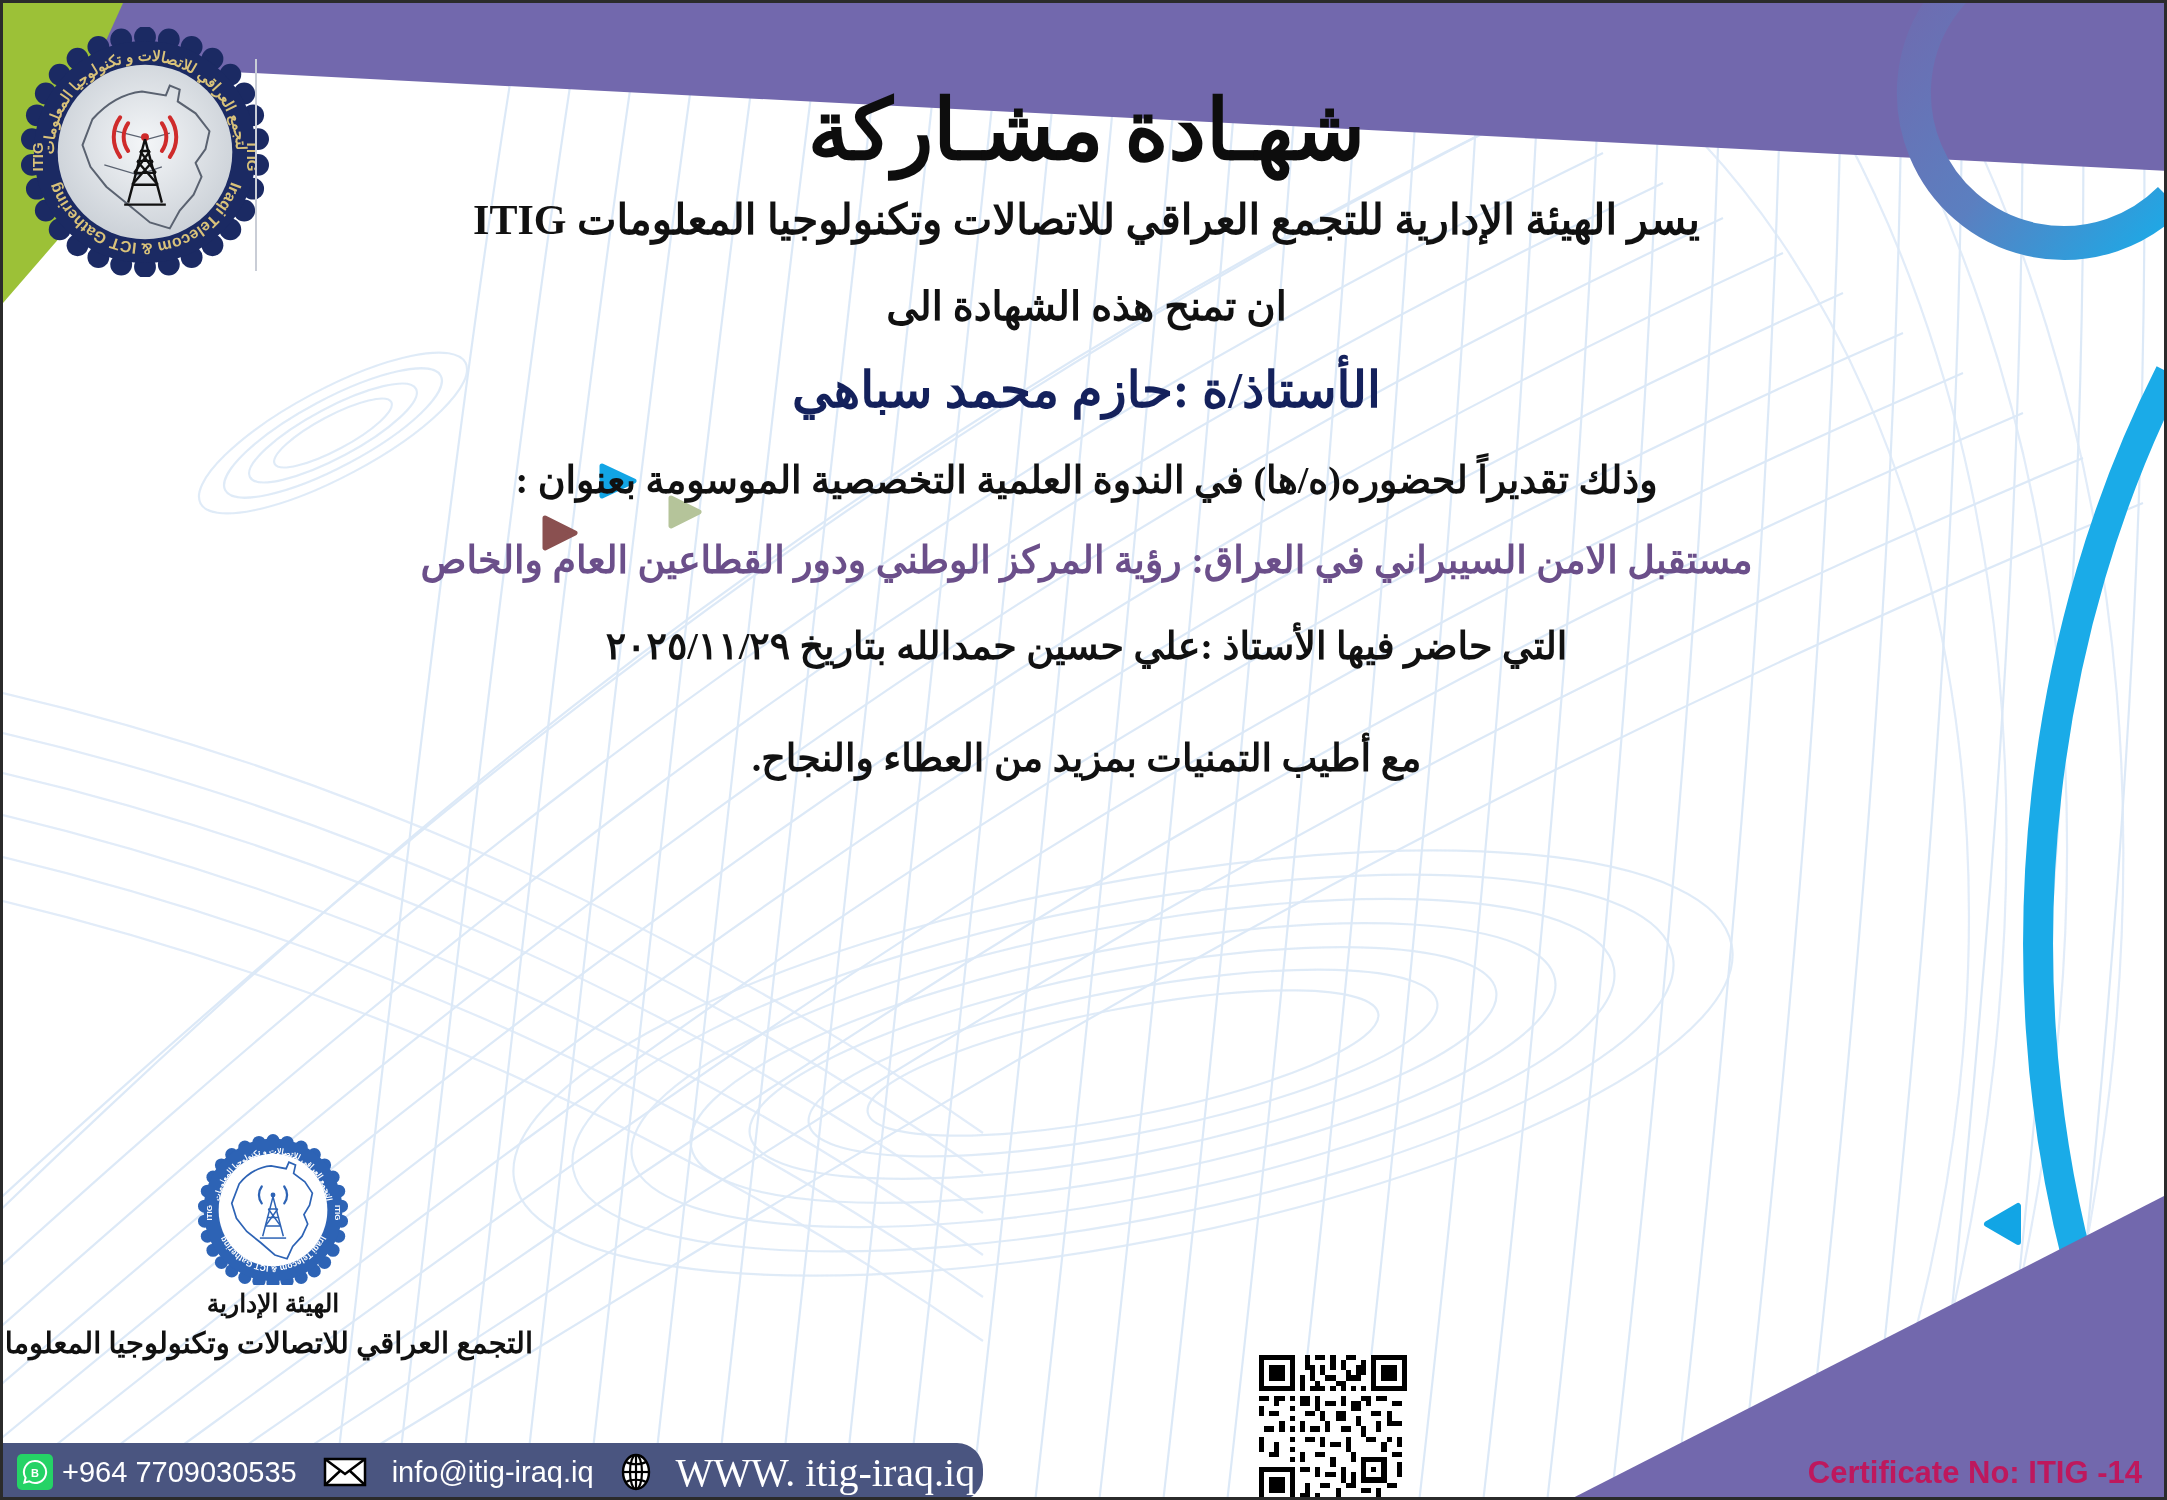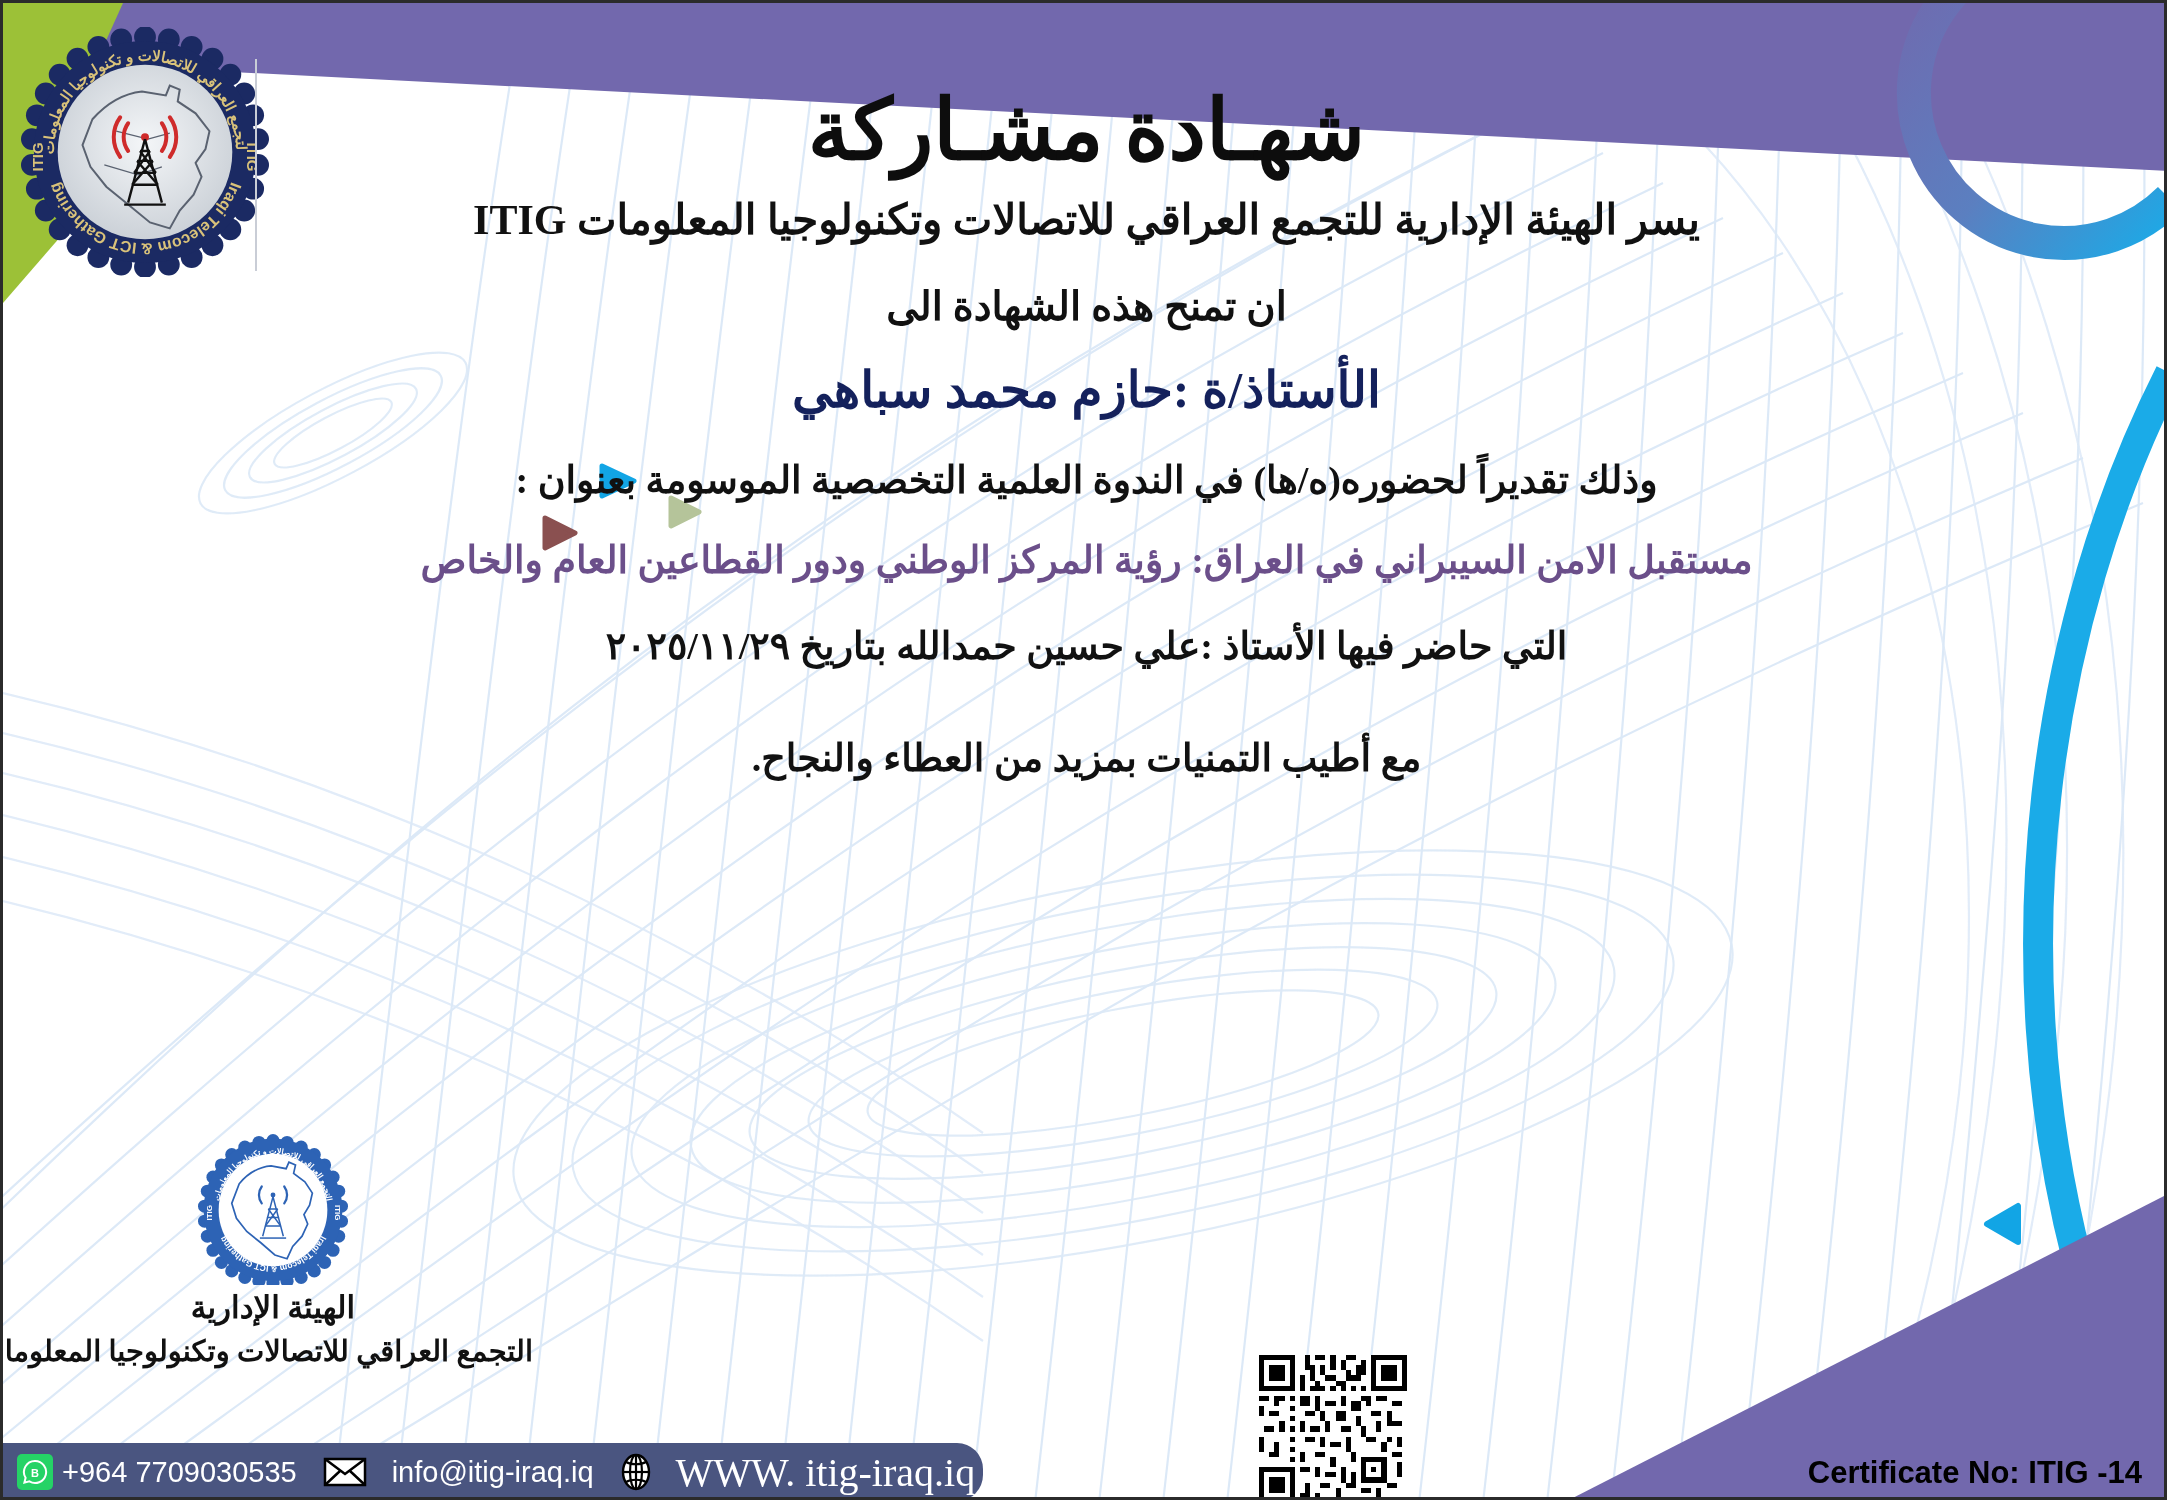--- a/index.html
+++ b/index.html
@@ -95,21 +95,21 @@
   }
   .sig-stamp {
     width: 150px;
     height: 152px;
     margin: 0 auto;
     display: block;
   }
   .sig-label {
     font-family: "Liberation Serif", serif;
     font-weight: bold;
-    font-size: 31px;
+    font-size: 25px;
     color: #111;
     margin-top: 4px;
   }
   .sig-org {
     font-family: "Liberation Serif", serif;
     font-weight: bold;
     font-size: 29px;
     color: #111;
     margin-top: 8px;
     white-space: nowrap;
@@ -161,21 +161,21 @@
   .mail-icon { width: 44px; height: 30px; margin-right: 16px; }
   .globe-icon { width: 32px; height: 38px; margin-right: 10px; }
 
   .cert-no {
     position: absolute;
     right: 22px;
     top: 1452px;
     font-family: "Liberation Sans", sans-serif;
     font-weight: bold;
     font-size: 31px;
-    color: #000000;
+    color: #be185d;
     direction: ltr;
     white-space: nowrap;
   }
 
   
   .tri { position: absolute; }
 </style>
 </head>
 <body>
 

